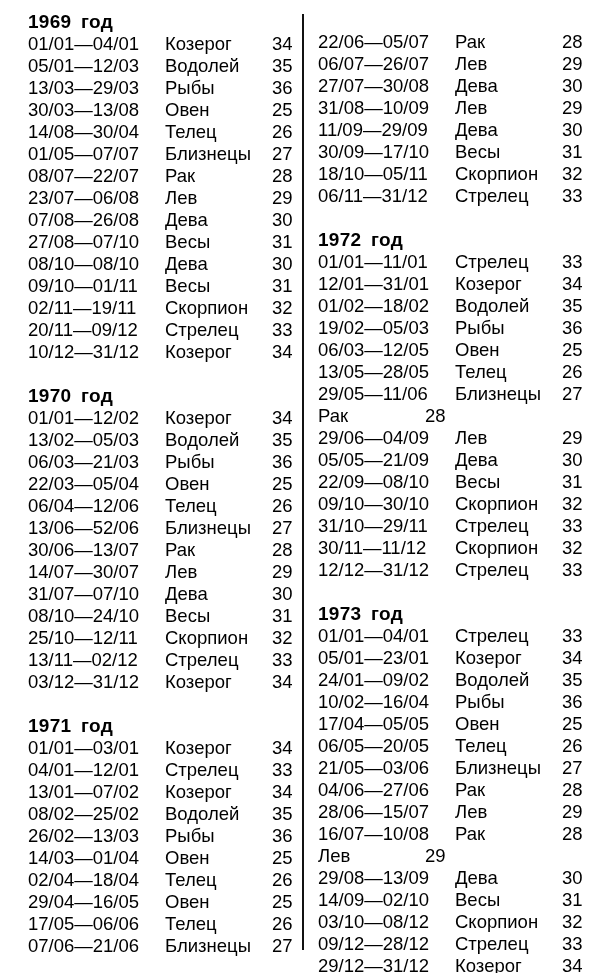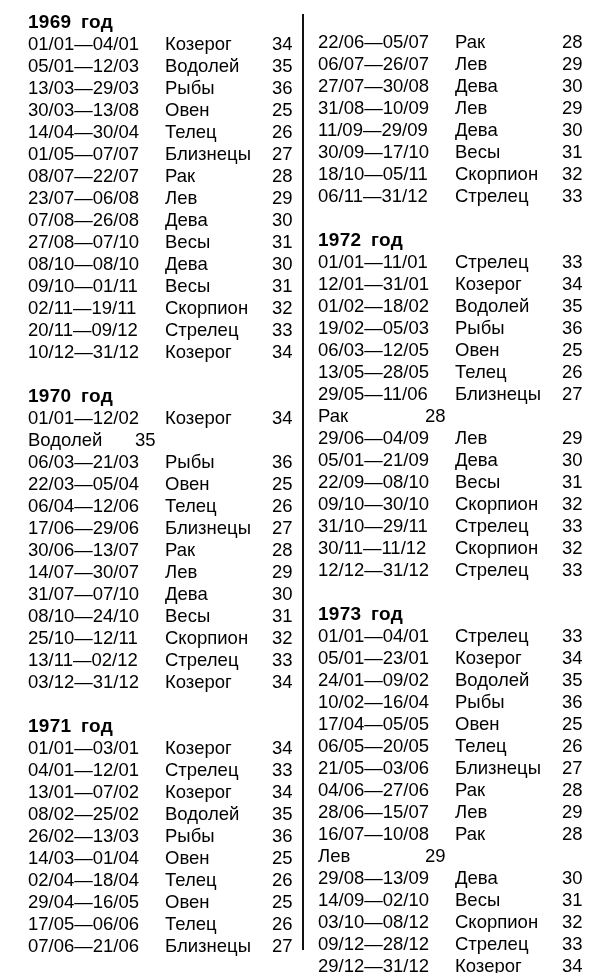--- a/index.html
+++ b/index.html
@@ -46,21 +46,21 @@
         <span class="dates">13/03—29/03</span>
         <span class="sign">Рыбы</span>
         <span class="num">36</span>
       </div>
       <div class="row">
         <span class="dates">30/03—13/08</span>
         <span class="sign">Овен</span>
         <span class="num">25</span>
       </div>
       <div class="row">
-        <span class="dates">14/04—30/04</span>
+        <span class="dates">14/08—30/04</span>
         <span class="sign">Телец</span>
         <span class="num">26</span>
       </div>
       <div class="row">
         <span class="dates">01/05—07/07</span>
         <span class="sign">Близнецы</span>
         <span class="num">27</span>
       </div>
       <div class="row">
         <span class="dates">08/07—22/07</span>
@@ -110,40 +110,41 @@
     </div>
     <div class="gap"></div>
     <div class="year-block">
       <div class="year-title">1970 год</div>
       <div class="row">
         <span class="dates">01/01—12/02</span>
         <span class="sign">Козерог</span>
         <span class="num">34</span>
       </div>
       <div class="row">
+        <span class="dates">13/02—05/03</span>
         <span class="sign">Водолей</span>
         <span class="num">35</span>
       </div>
       <div class="row">
         <span class="dates">06/03—21/03</span>
         <span class="sign">Рыбы</span>
         <span class="num">36</span>
       </div>
       <div class="row">
         <span class="dates">22/03—05/04</span>
         <span class="sign">Овен</span>
         <span class="num">25</span>
       </div>
       <div class="row">
         <span class="dates">06/04—12/06</span>
         <span class="sign">Телец</span>
         <span class="num">26</span>
       </div>
       <div class="row">
-        <span class="dates">17/06—29/06</span>
+        <span class="dates">13/06—52/06</span>
         <span class="sign">Близнецы</span>
         <span class="num">27</span>
       </div>
       <div class="row">
         <span class="dates">30/06—13/07</span>
         <span class="sign">Рак</span>
         <span class="num">28</span>
       </div>
       <div class="row">
         <span class="dates">14/07—30/07</span>
@@ -316,21 +317,21 @@
       <div class="row">
         <span class="sign">Рак</span>
         <span class="num">28</span>
       </div>
       <div class="row">
         <span class="dates">29/06—04/09</span>
         <span class="sign">Лев</span>
         <span class="num">29</span>
       </div>
       <div class="row">
-        <span class="dates">05/01—21/09</span>
+        <span class="dates">05/05—21/09</span>
         <span class="sign">Дева</span>
         <span class="num">30</span>
       </div>
       <div class="row">
         <span class="dates">22/09—08/10</span>
         <span class="sign">Весы</span>
         <span class="num">31</span>
       </div>
       <div class="row">
         <span class="dates">09/10—30/10</span>

